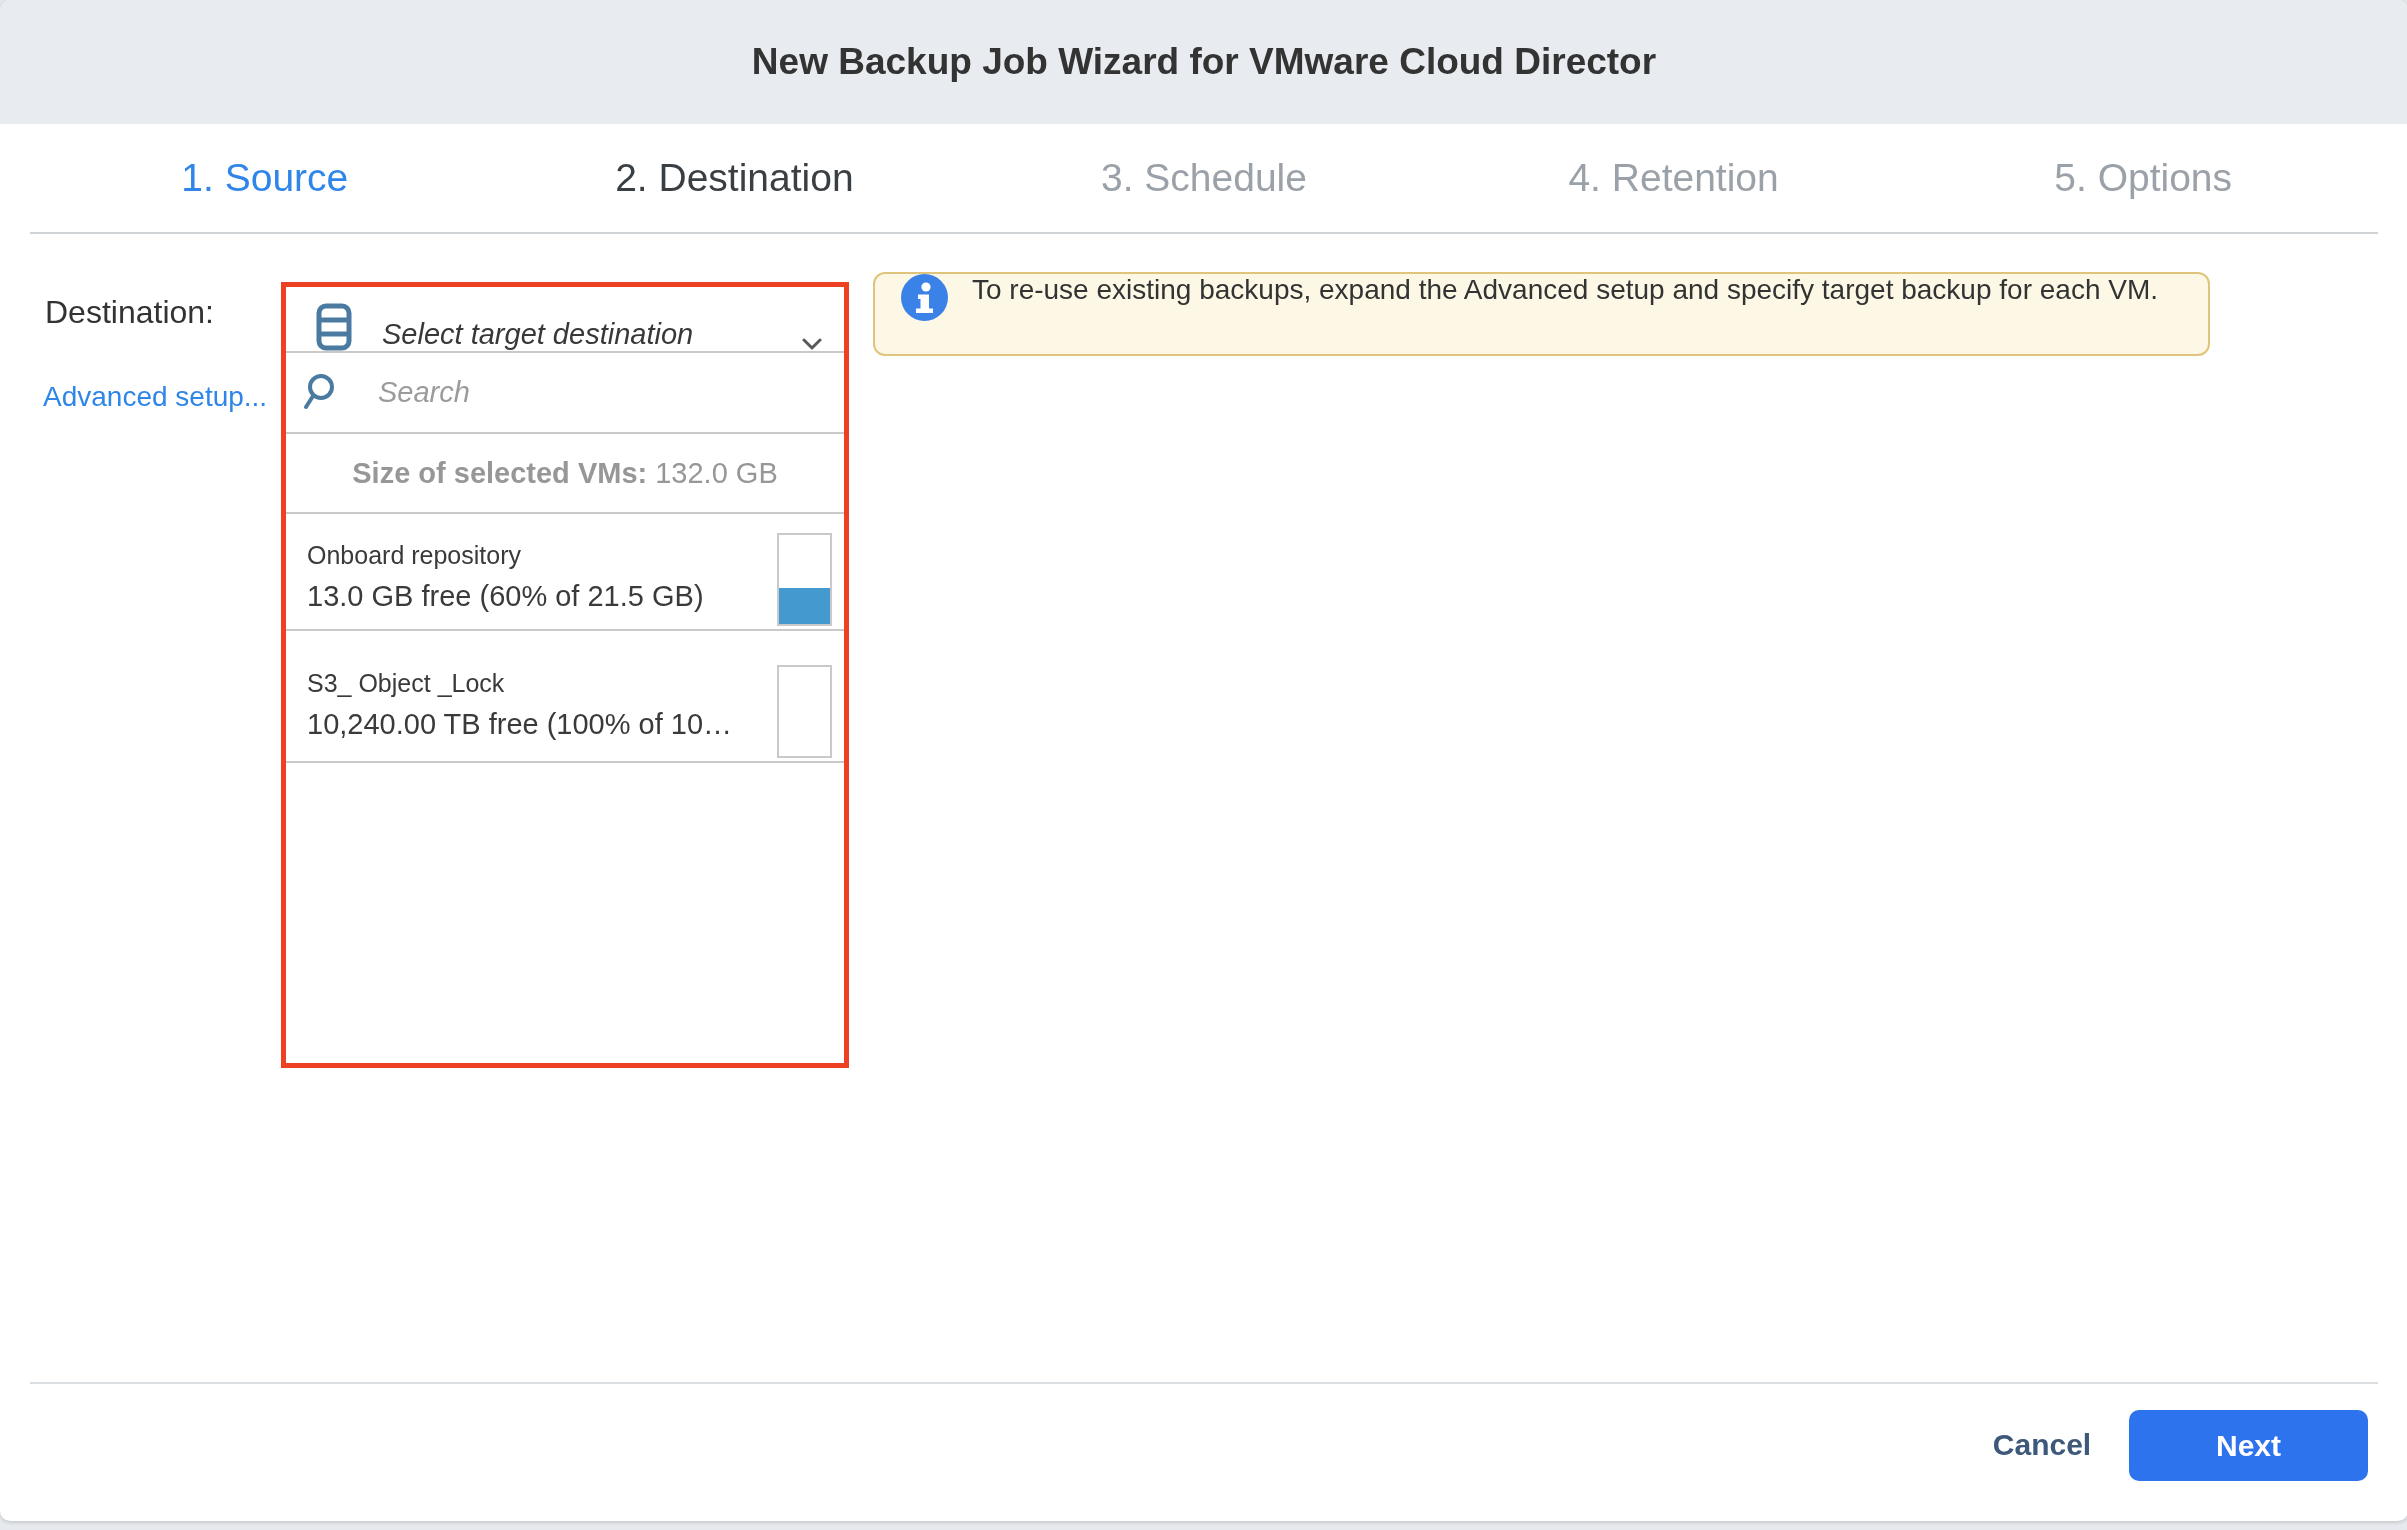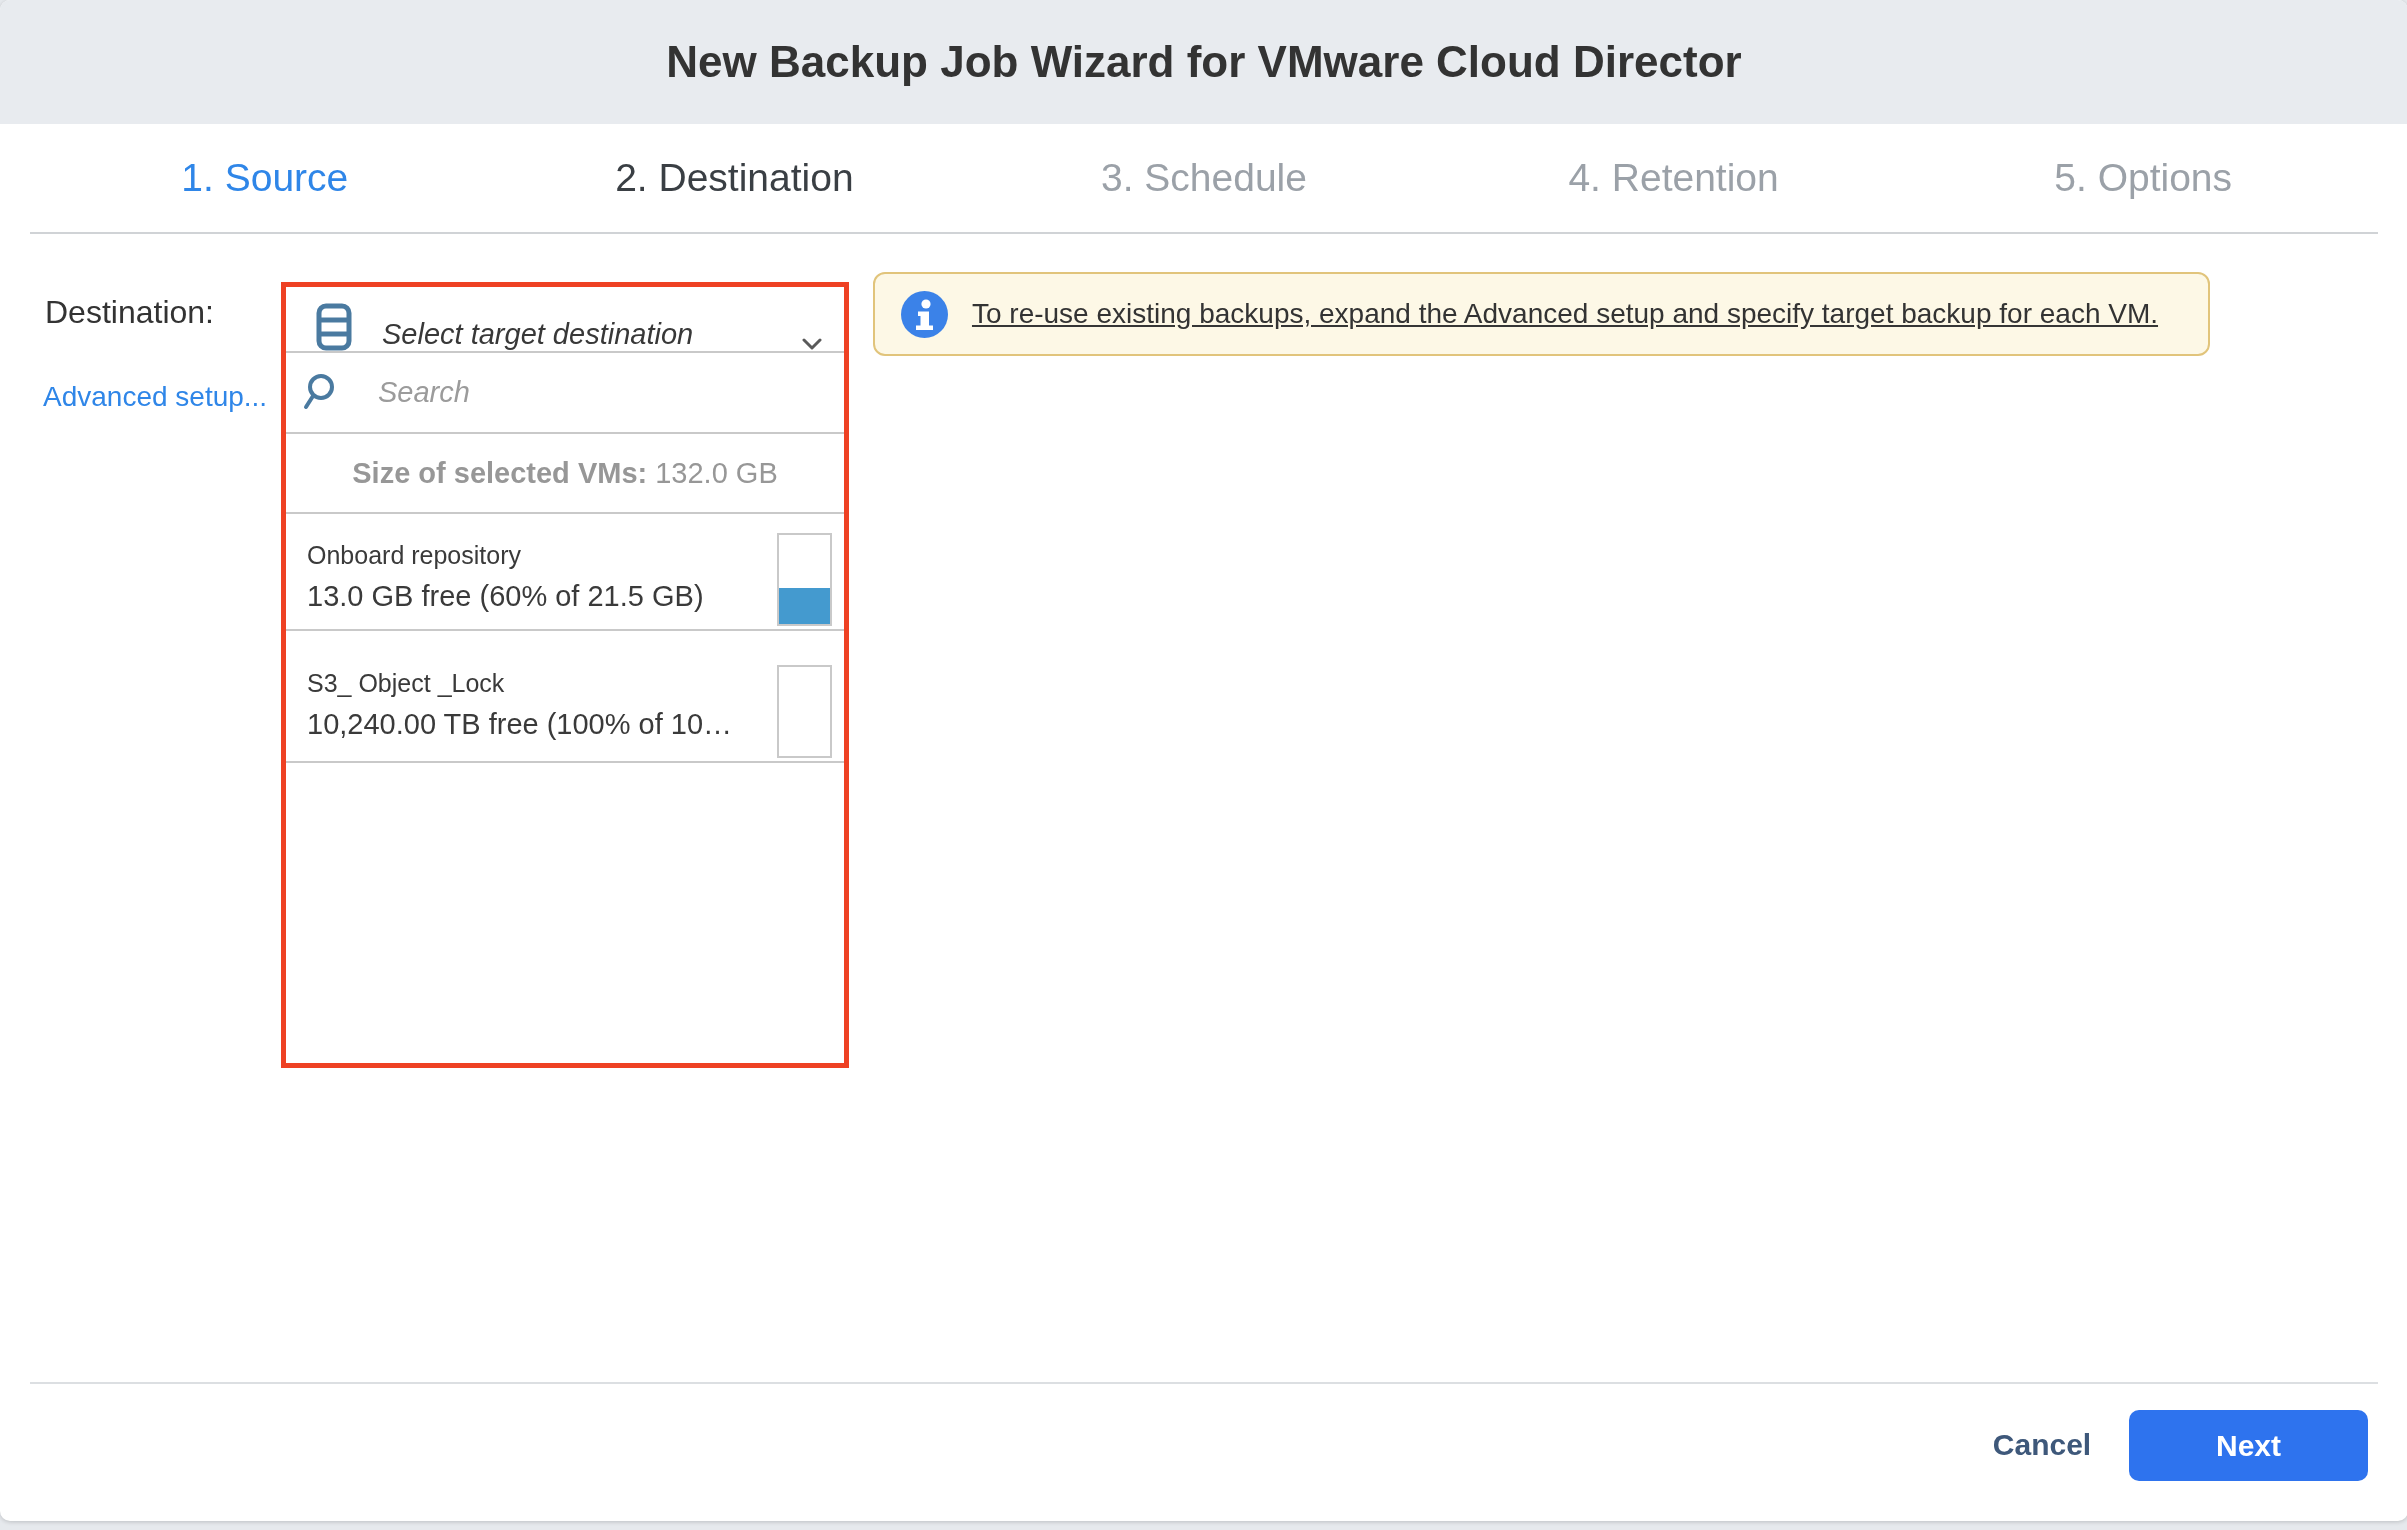--- a/index.html
+++ b/index.html
@@ -28,21 +28,21 @@
   .dialog{
     position:absolute;left:0;top:0;right:0;bottom:9px;
     background:#fff;border-radius:10px;overflow:hidden;
     box-shadow:0 1px 4px rgba(0,0,0,.18);
   }
   
   .header{
     position:absolute;left:0;top:0;right:0;height:124px;
     background:#e8ebef;display:flex;align-items:center;justify-content:center;
   }
-  .header h1{font-size:44px;font-weight:bold;color:#333;}
+  .header h1{font-size:37px;font-weight:bold;color:#333;}
   
   .tabs{
     position:absolute;left:30px;right:30px;top:124px;height:110px;
     display:flex;border-bottom:2px solid #d0d3d6;
   }
   .tab{
     flex:1;display:flex;align-items:center;justify-content:center;
     font-size:39px;color:var(--tab-upcoming);cursor:default;
   }
   .tab.completed{color:var(--link-blue);cursor:pointer;}
@@ -81,21 +81,21 @@
     position:absolute;right:12px;width:55px;height:93px;
     border:2px solid var(--divider);background:#fff;
   }
   .repo-item.h1 .gauge{top:19px;}
   .repo-item.h2 .gauge{top:23px;}
   .gauge-fill{position:absolute;bottom:0;left:0;right:0;background:var(--gauge-blue);}
   
   .banner{
     position:absolute;left:873px;top:272px;width:1337px;height:84px;
     background:var(--banner-bg);border:2px solid var(--banner-border);border-radius:12px;
-    display:flex;align-items:center;padding:0 26px;text-decoration:underline;
+    display:flex;align-items:flex-start;padding:0 26px;
   }
   .banner .txt{flex:1;text-align:center;font-size:28px;color:#333;}
   .info-icon{width:47px;height:47px;flex:0 0 auto;}
   
   .footer-divider{position:absolute;left:30px;right:30px;top:1382px;height:2px;background:#dcdfe2;}
   .cancel-btn{
     position:absolute;left:2042px;top:1445px;transform:translate(-50%,-50%);
     font-size:30px;font-weight:bold;color:var(--cancel);
     background:none;border:none;cursor:pointer;font-family:inherit;
   }

